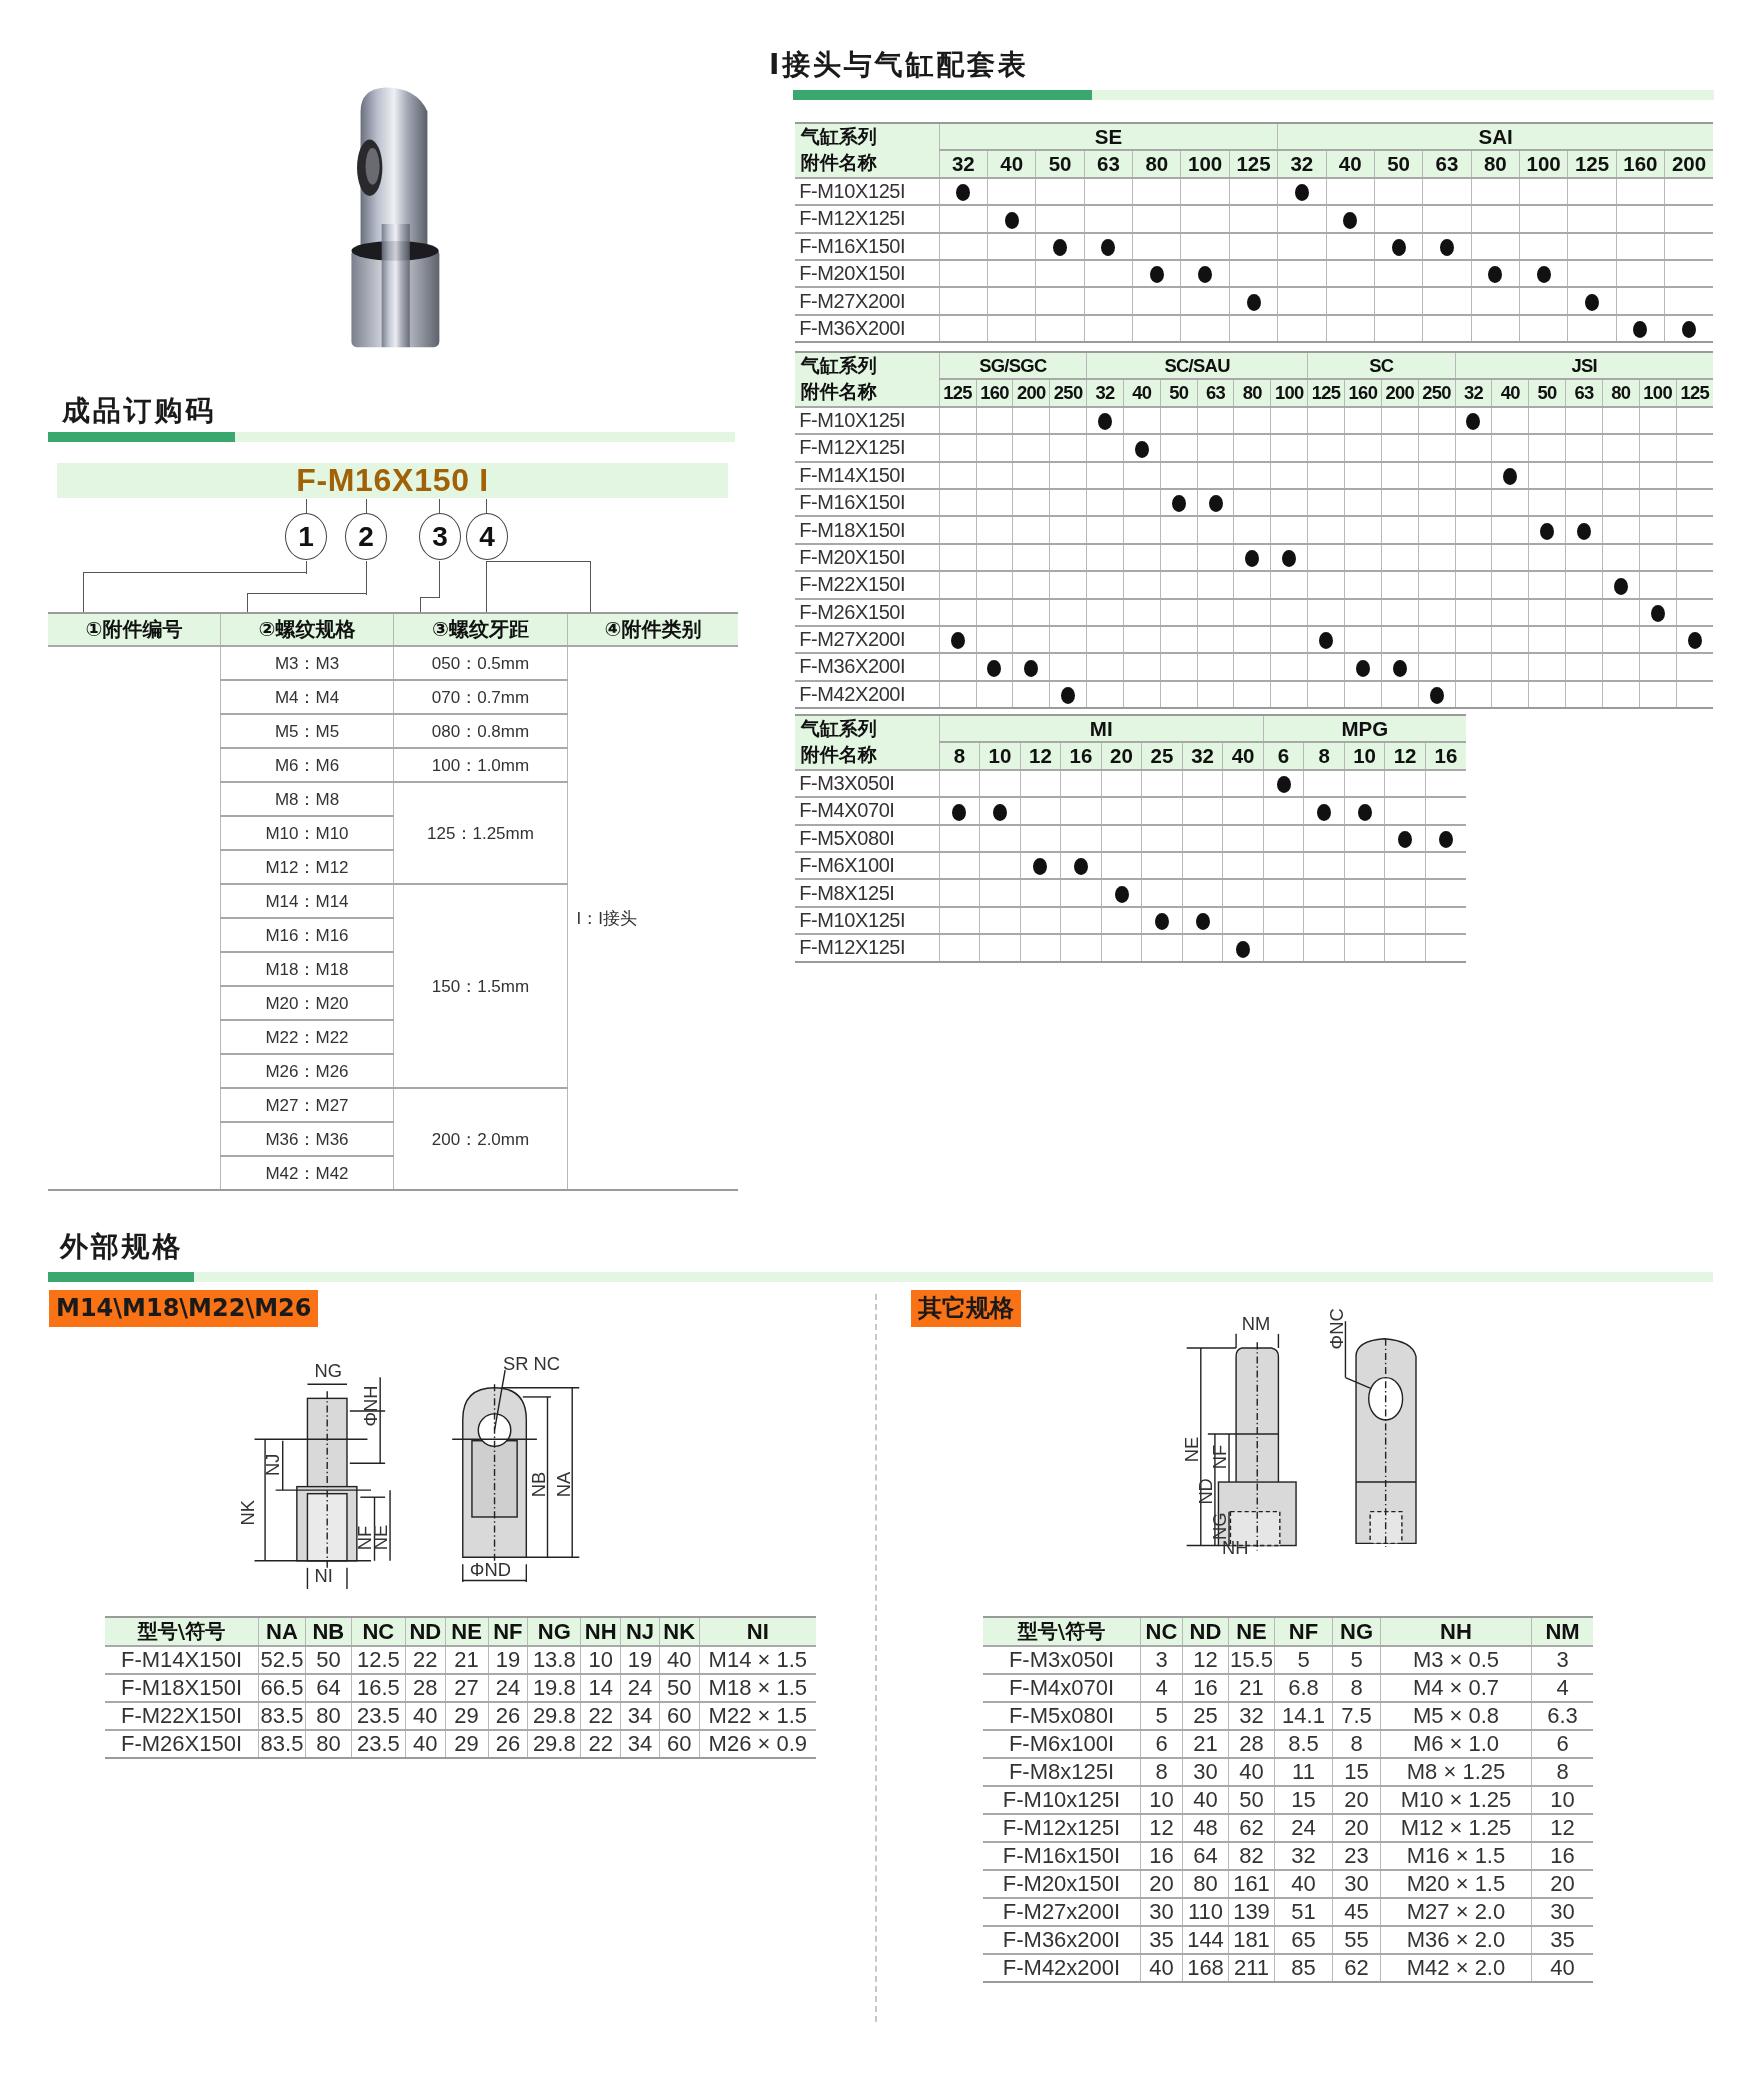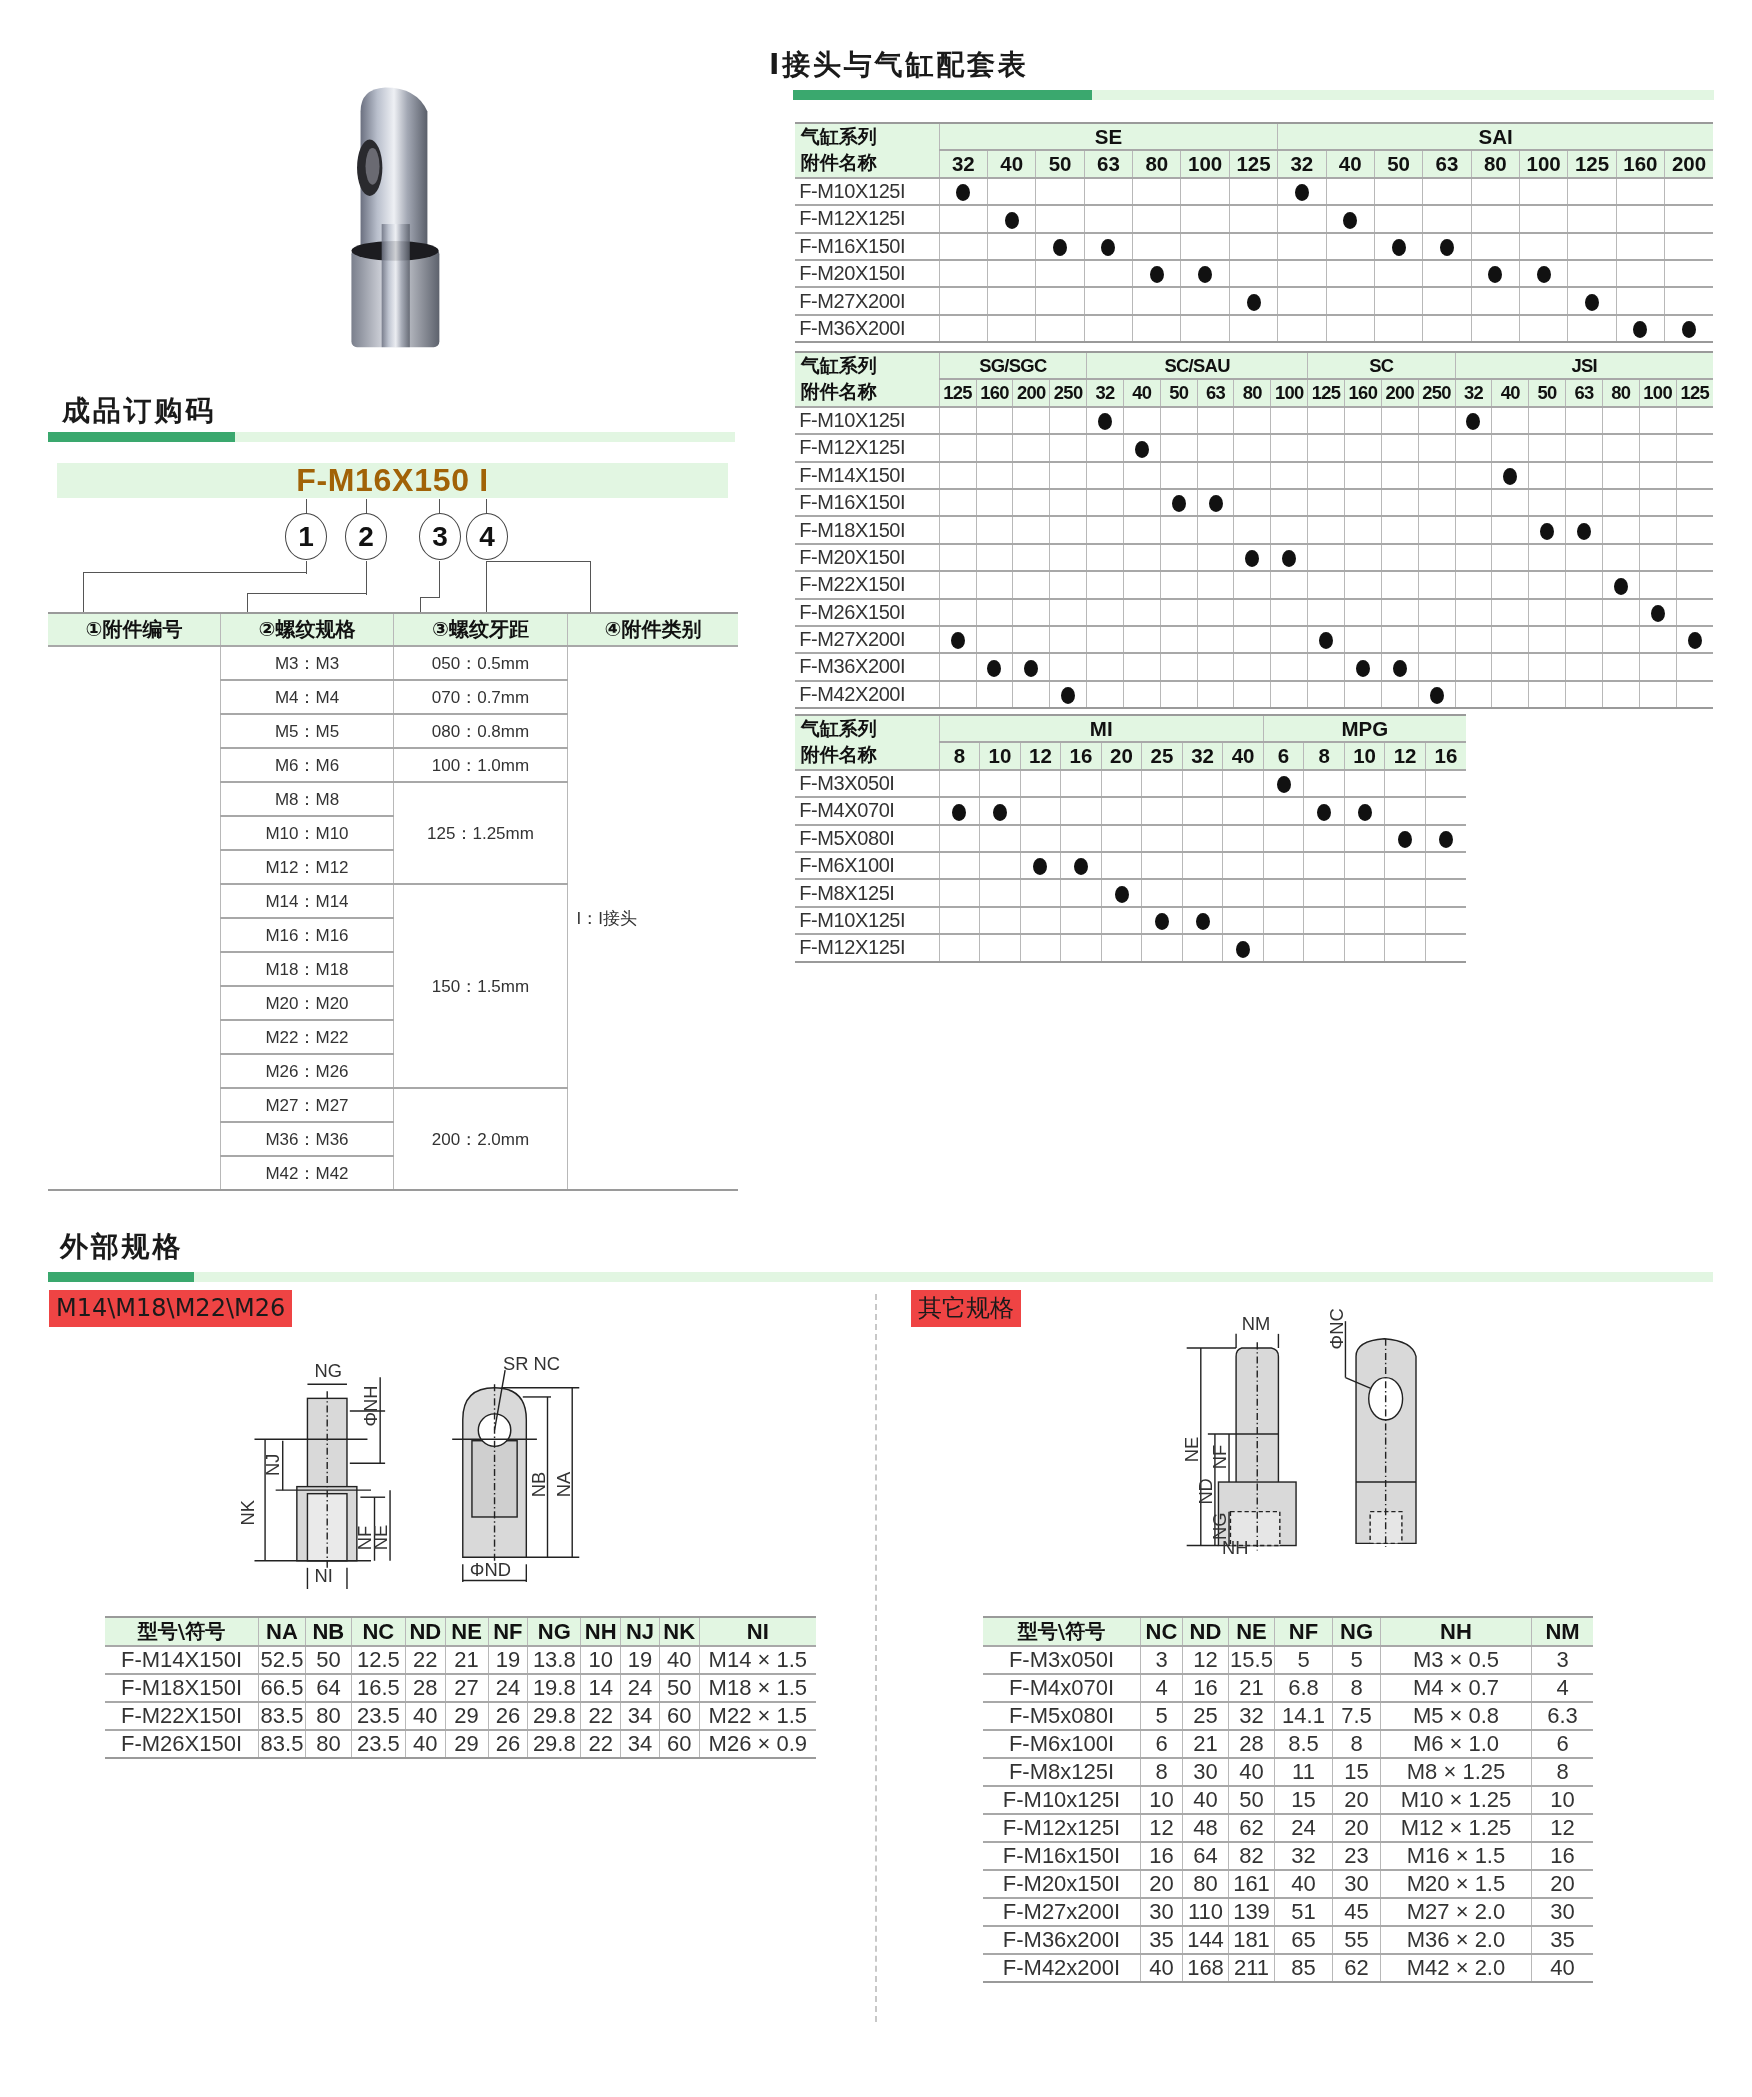--- a/index.html
+++ b/index.html
@@ -1,21 +1,21 @@
 <!DOCTYPE html>
 <html style="font-size:11.3px"><head>
 <meta charset="utf-8">
 <style>
   html,body{margin:0;padding:0;background:#fff;}
   body{width:1753px;height:2097px;position:relative;overflow:hidden;font-family:"Liberation Sans","DejaVu Sans",sans-serif;color:#222;}
   .abs{position:absolute;}
   .sec-title{position:absolute;font-family:"DejaVu Sans",sans-serif;font-weight:bold;font-size:28px;color:#1a1a1a;letter-spacing:2.8px;line-height:1;}
   .bar{position:absolute;height:10px;background:#e2f6e2;}
   .bar .dark{position:absolute;left:0;top:0;bottom:0;background:#3aa86e;}
-  .sub-label{position:absolute;background:#ef4444;font-family:"DejaVu Sans",sans-serif;font-weight:normal;font-size:24px;color:#1a1a1a;padding:4.2px 7px;line-height:1.2;}
+  .sub-label{position:absolute;background:#f97316;font-family:"DejaVu Sans",sans-serif;font-weight:bold;font-size:24px;color:#1a1a1a;padding:4.2px 7px;line-height:1.2;}
 
   table.grid{position:absolute;border-collapse:collapse;table-layout:fixed;}
   table.grid td,table.grid th{border:1.4px solid #b8b8b8;padding:0;text-align:center;vertical-align:middle;overflow:hidden;white-space:nowrap;}
   table.grid th{background:#e2f6e2;font-weight:bold;color:#111;}
   table.grid tr{border-top:2.1px solid #a8a8a8;}
   table.grid thead tr:first-child{border-top:2.8px solid #9a9a9a;}
   table.grid tbody tr:last-child{border-bottom:2.8px solid #9a9a9a;}
   table.grid td:first-child, table.grid th:first-child{border-left:none;}
   table.grid td:last-child, table.grid th:last-child{border-right:none;}
 

